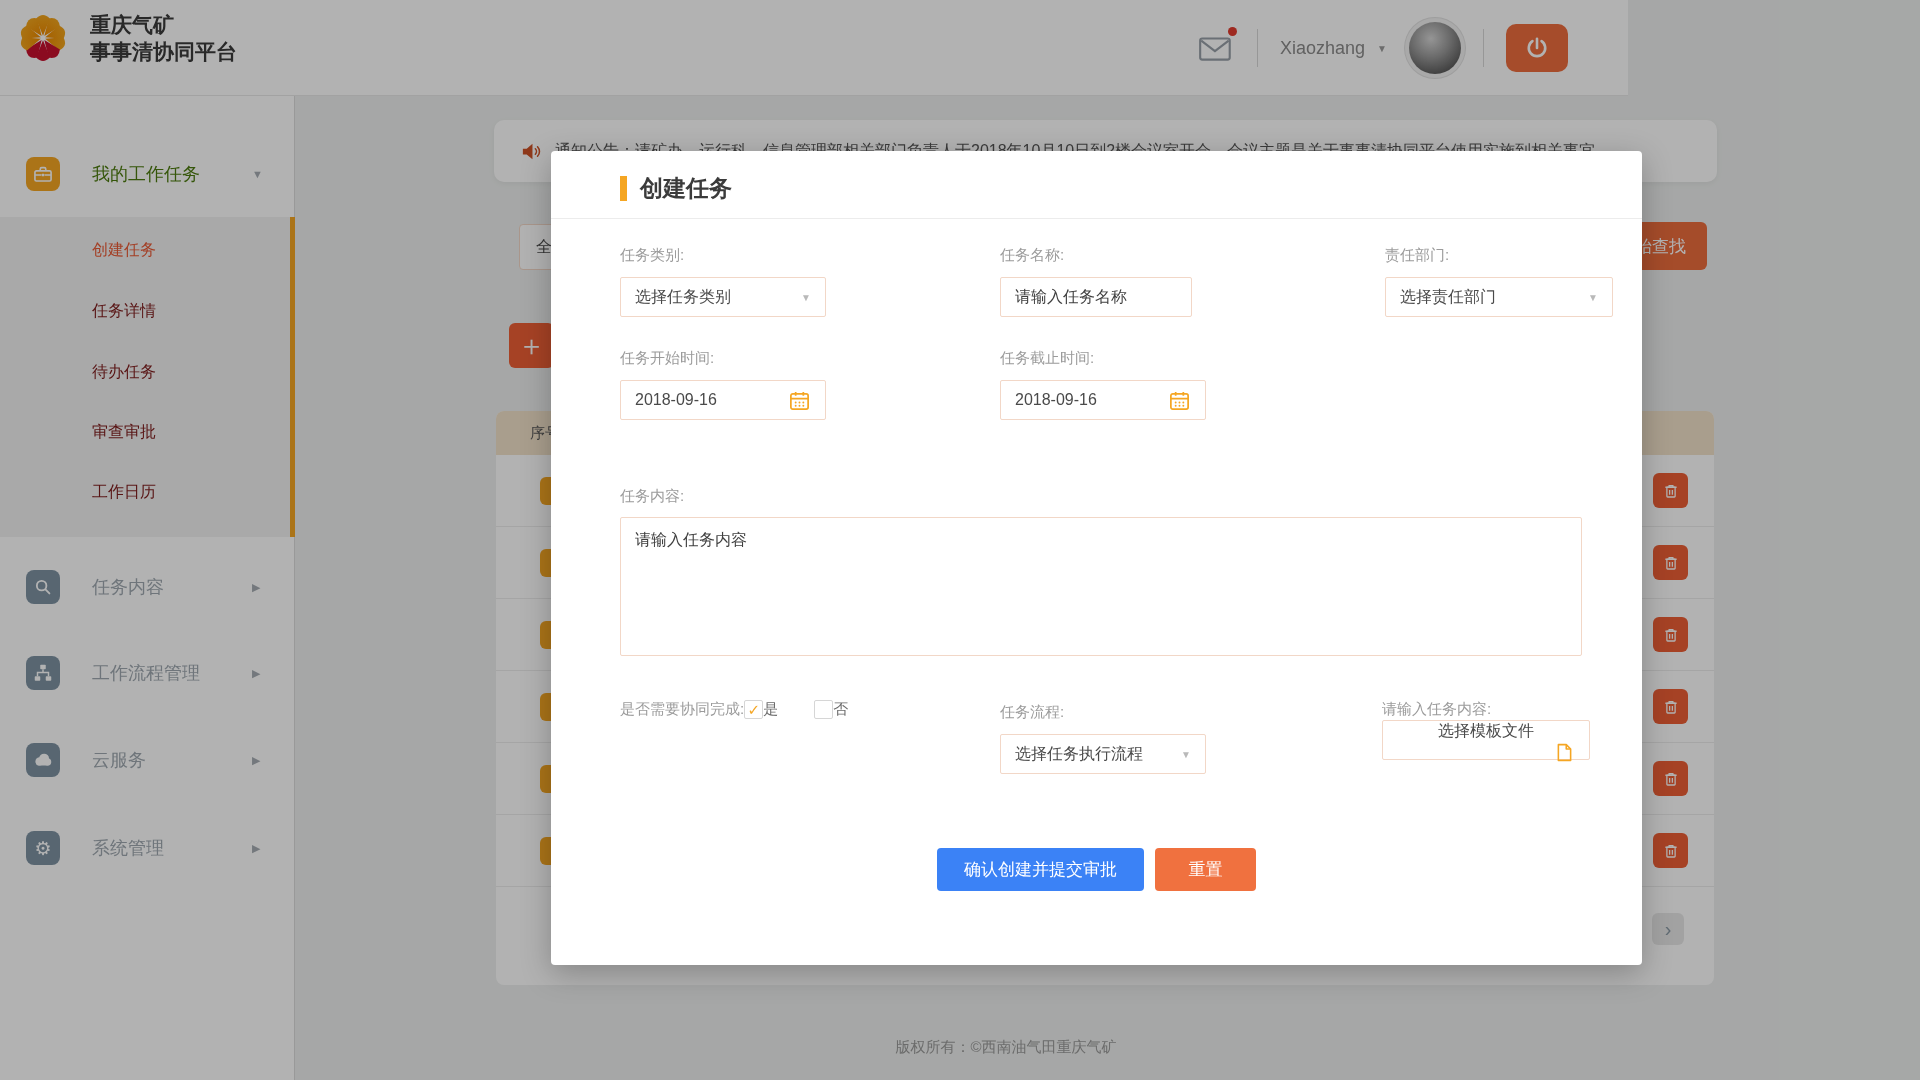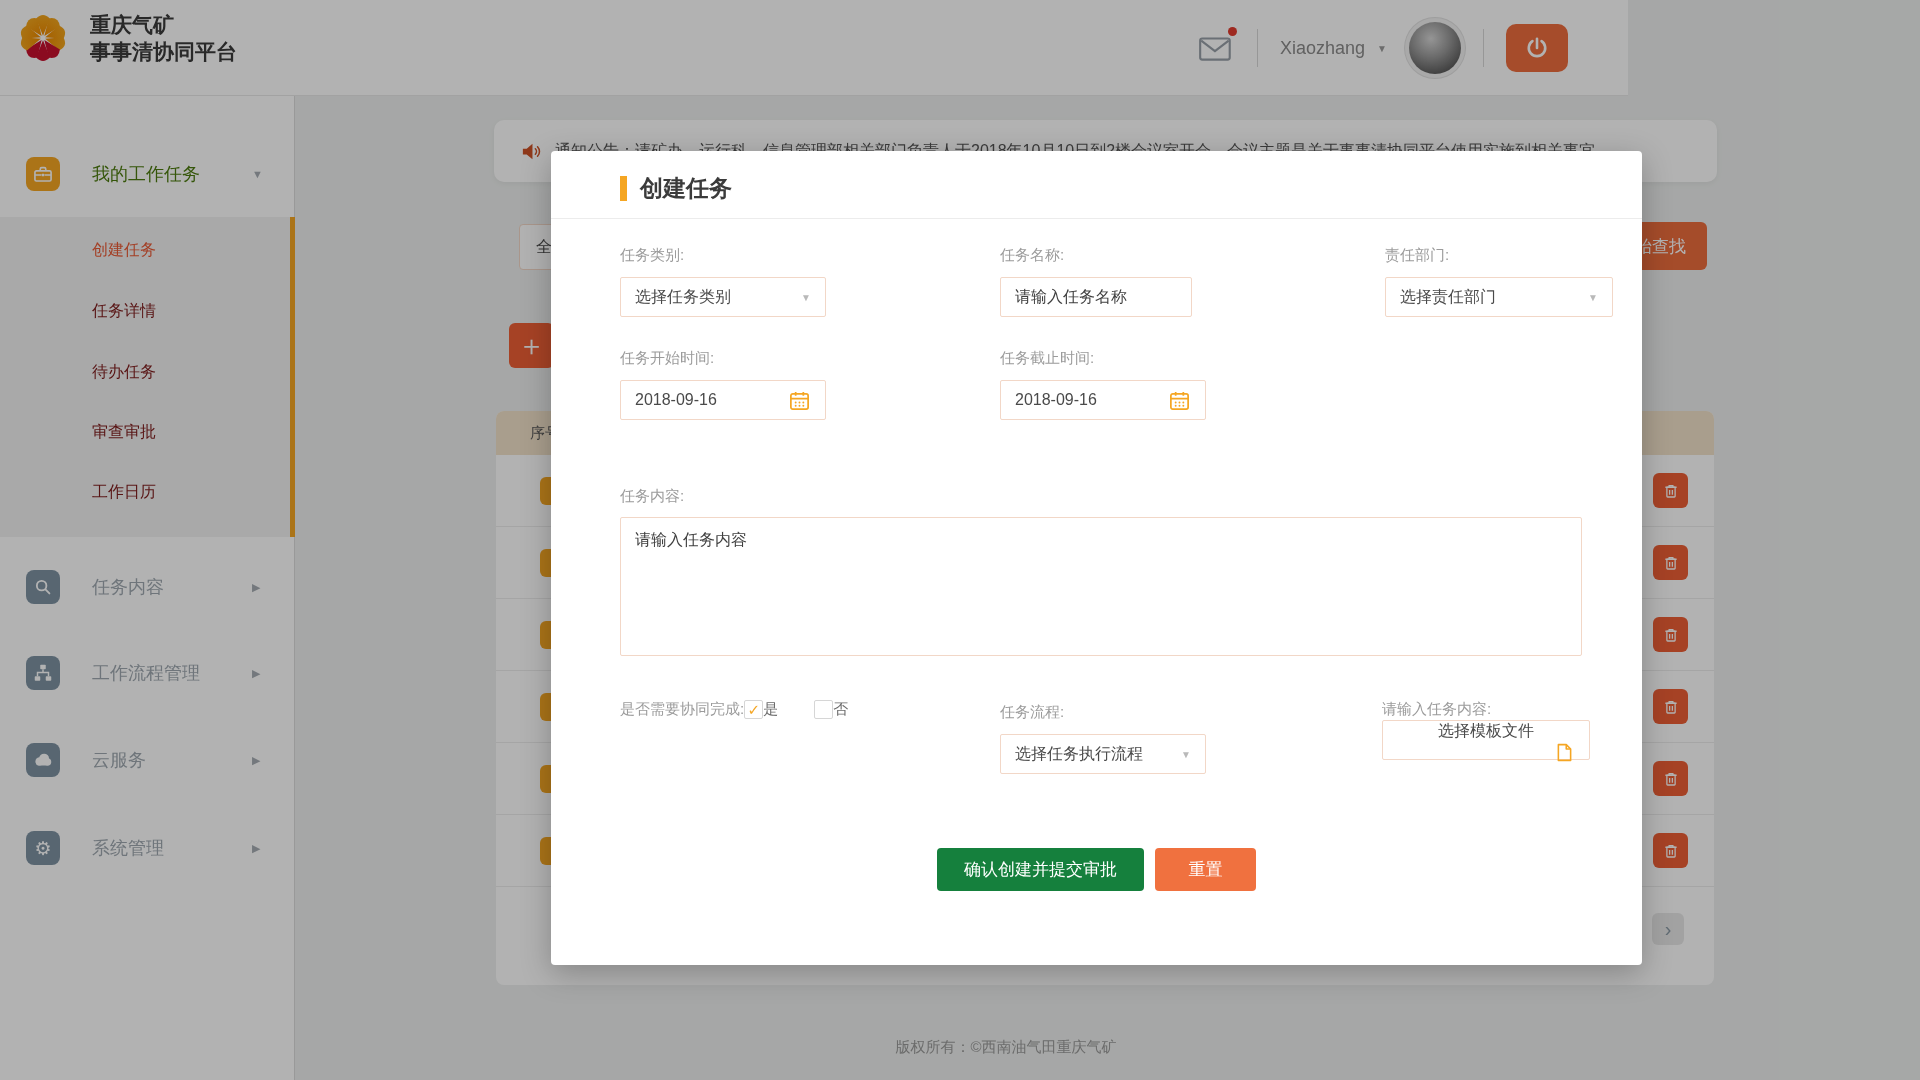--- a/index.html
+++ b/index.html
@@ -89,21 +89,21 @@
     background:#fff; border:1px solid #f2d7c7; border-radius:2px; resize:none; padding:12px 14px;
     font-size:16px; color:#3f3f3f; font-family:inherit; outline:none; }
   .f-textarea::placeholder { color:#3f3f3f; opacity:1; }
   .collab-row { position:absolute; left:69px; top:549px; display:flex; align-items:center; }
   .cbx { width:19px; height:19px; border:1px solid #d6d6d6; border-radius:2px; background:#fff;
     display:flex; align-items:center; justify-content:center; cursor:pointer;
     color:#f5a623; font-size:15px; font-weight:bold; }
   .cbx-label { font-size:15px; color:#6b6b6b; }
   .cbx-gap { width:36px; }
   .btn-submit { position:absolute; left:386px; top:697px; height:43px; padding:0 27px;
-    background:#15803d; color:#fff; border:none; border-radius:4px; font-size:17px; cursor:pointer;
+    background:#3b82f6; color:#fff; border:none; border-radius:4px; font-size:17px; cursor:pointer;
     font-family:Liberation Serif, serif; }
   .btn-reset { position:absolute; left:604px; top:697px; width:101px; height:43px;
     background:#f0713f; color:#fff; border:none; border-radius:4px; font-size:17px; cursor:pointer;
     font-family:inherit; }
   svg { display:block; }
 </style>
 </head>
 <body>
 
 <div class="header">

